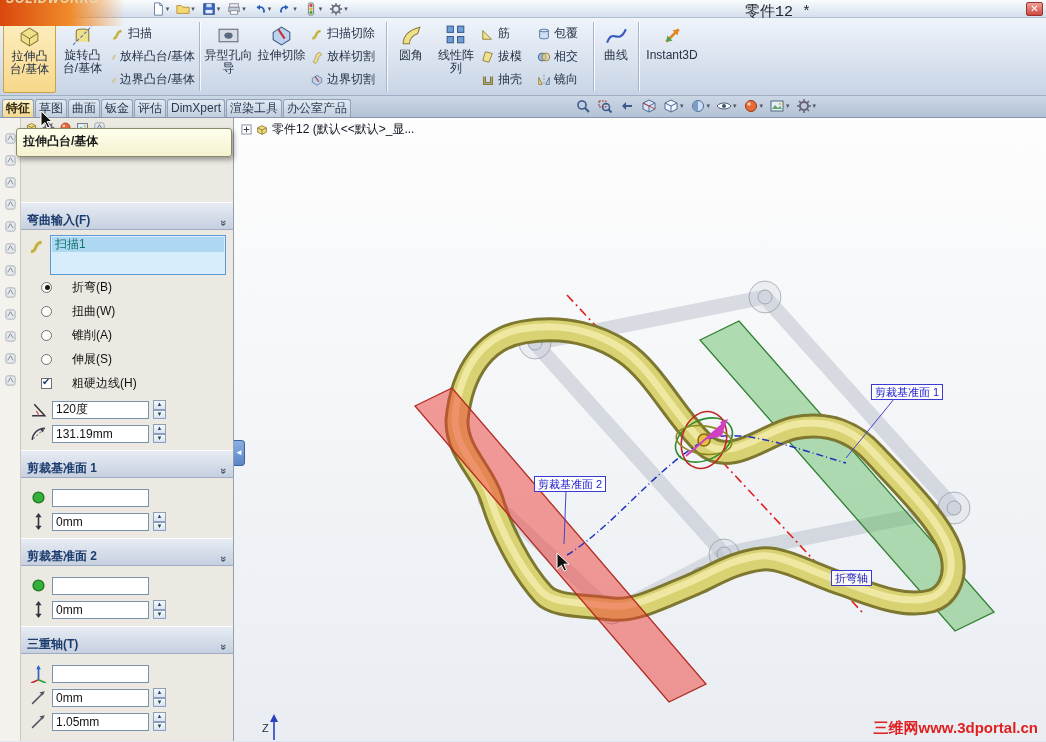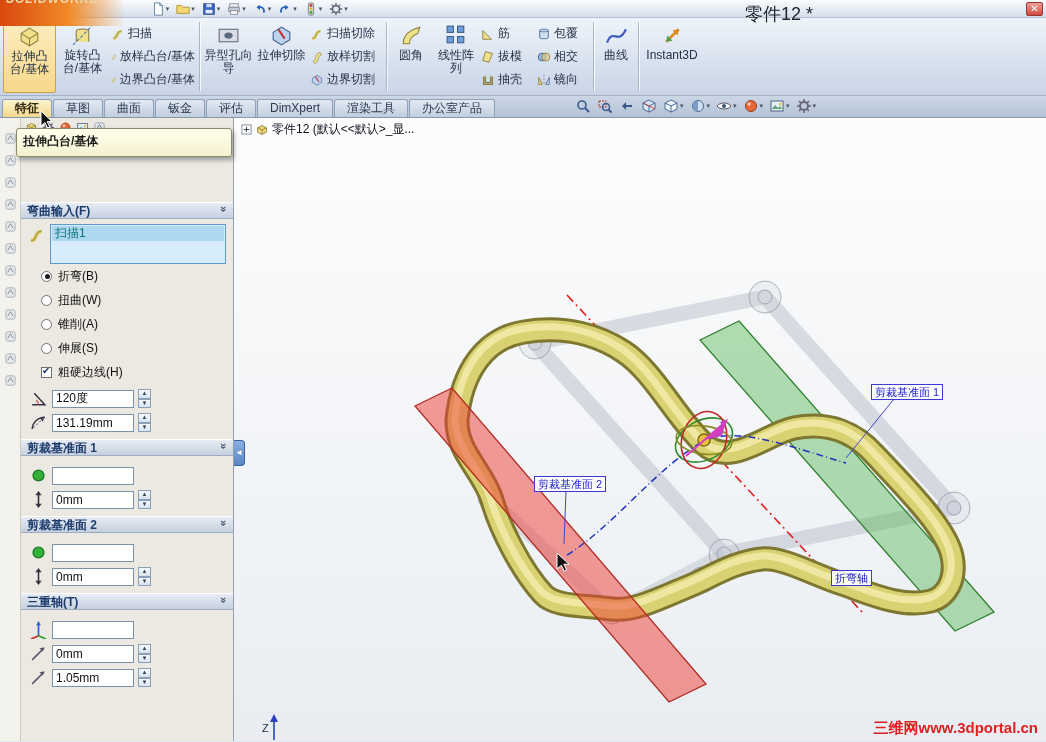--- a/index.html
+++ b/index.html
@@ -9,74 +9,74 @@
 
   
   .titlebar { height:18px; background:linear-gradient(#fafcfe,#d4dfec); border-bottom:1px solid #b4c0d0; display:flex; align-items:center; position:relative; }
   .logo { height:34px; display:flex; align-items:flex-start; padding:0 26px 0 6px;
           background:linear-gradient(90deg,#d9480d,#f08a28 55%,rgba(240,150,60,0)); }
   .logo-text { font-weight:bold; font-style:italic; letter-spacing:1px; color:#e8d9b0; font-size:12px; }
   .tb-icons { display:flex; align-items:center; gap:7px; margin-left:26px; }
   .tb-btn { display:flex; align-items:center; gap:1px; }
   .tb-btn svg { width:14px; height:14px; }
   .caret { font-size:7px; color:#4a5668; }
-  .title-text { position:absolute; left:745px; top:2px; font-size:18px; color:#20242c; }
+  .title-text { position:absolute; left:745px; top:2px; font-size:15px; color:#20242c;font-family:Liberation Mono, monospace; }
   .close-btn { position:absolute; right:3px; top:2px; width:17px; height:14px; border:1px solid #993333;
                border-radius:2px; background:linear-gradient(#f0a098,#cf4a3e); color:#fff; font-size:10px;
                line-height:12px; text-align:center; font-weight:bold; }
 
   
   .ribbon { height:78px; background:linear-gradient(#eff4fa,#d9e2ef 55%,#c8d4e5); border-bottom:1px solid #9fb0c4;
             display:flex; align-items:stretch; padding:2px 3px; }
   .rlarge { width:53px; display:flex; flex-direction:column; align-items:center; padding:3px 1px 1px; text-align:center; }
   .rlarge svg { width:25px; height:25px; margin-bottom:1px; }
   .rlabel { font-size:12px; line-height:13px; word-break:break-all; color:#253246; }
   .rlarge.hovered { background:linear-gradient(#fdeec0,#f7d88a); border:1px solid #caa24a; border-radius:2px; }
   .rstack { display:flex; flex-direction:column; justify-content:space-around; padding:2px 2px; }
   .rsmall { display:flex; align-items:center; gap:3px; height:20px; white-space:nowrap; color:#253246; }
   .rsmall svg { width:14px; height:14px; }
   .rsep { width:1px; background:#a8b6c8; box-shadow:1px 0 0 rgba(255,255,255,.8); margin:2px 2px; }
 
   
   .tabsbar { height:22px; background:linear-gradient(#ccd7e5,#b3c2d6); border-bottom:1px solid #8798ae;
              display:flex; align-items:flex-end; padding:0 2px; position:relative; }
-  .tab { height:18px; line-height:16px; padding:0 12px; margin-right:1px; font-size:12px; color:#2a3a50;
+  .tab { height:18px; line-height:16px; padding:0 3px; margin-right:1px; font-size:12px; color:#2a3a50;
          background:linear-gradient(#e2e9f2,#c2cede); border:1px solid #8fa2ba; border-bottom:none;
          border-radius:3px 3px 0 0; }
   .tab.active { background:linear-gradient(#fdf4cf,#f2d88e); font-weight:bold; color:#30260a; }
   .hud { position:absolute; left:575px; top:2px; display:flex; align-items:center; gap:6px; }
   .hud-btn { display:flex; align-items:center; gap:1px; }
   .hud-btn svg { width:16px; height:16px; }
 
   
   .main { display:flex; height:623px; position:relative; }
   .left-col { width:234px; background:#ebe9e1; border-right:1px solid #93a0ae; display:flex; position:relative; }
   .side-strip { width:21px; background:#f3f2ed; border-right:1px solid #cbcac2; display:flex; flex-direction:column;
                 align-items:center; padding-top:14px; gap:9px; }
   .side-strip svg { width:13px; height:13px; opacity:.85; }
   .pm { flex:1; display:flex; flex-direction:column; overflow:hidden; }
   .pm-tabs { height:18px; display:flex; align-items:center; gap:4px; padding:2px 4px; }
   .pm-tabs svg { width:13px; height:13px; }
   .pm-gap { height:66px; }
-  .ph { height:17px; background:linear-gradient(#e7ecf4,#c6d0df); border-top:1px solid #fff; border-bottom:1px solid #9cadc1;
-        display:flex; align-items:flex-start; padding:0 6px; font-weight:bold; color:#1c3c6d; font-size:12px; }
+  .ph { height:28px; background:linear-gradient(#e7ecf4,#c6d0df); border-top:1px solid #fff; border-bottom:1px solid #9cadc1;
+        display:flex; align-items:flex-end; padding:0 6px; font-weight:bold; color:#1c3c6d; font-size:12px; }
   .chev { margin-left:auto; color:#44566e; font-size:11px; display:inline-block; transform:rotate(90deg); }
   .pm-body { padding:5px 7px 7px; }
   .sel-row { display:flex; gap:4px; }
   .sel-row > svg { width:18px; height:18px; margin-top:2px; }
   .sel-box { flex:1; height:40px; background:#d8edfb; border:1px solid #5b9bd1; padding:1px; }
   .sel-item { background:#aed7f2; height:15px; line-height:15px; padding:0 3px; font-size:12px; color:#0f766e; }
-  .opt { display:flex; align-items:center; gap:6px; height:24px; padding-left:13px; color:#111; }
+  .opt { display:flex; align-items:center; gap:20px; height:24px; padding-left:13px; color:#111; }
   .rd { width:11px; height:11px; border:1px solid #707070; border-radius:50%; background:#fff; position:relative; flex:none; }
   .rd.on::after { content:""; position:absolute; left:2.5px; top:2.5px; width:5px; height:5px; border-radius:50%; background:#1a1a1a; }
   .cb { width:11px; height:11px; border:1px solid #707070; background:#fff; position:relative; flex:none; }
   .cb.on::after { content:"\2714"; position:absolute; left:0px; top:-3px; font-size:10px; color:#1c3c6d; }
   .frow { display:flex; align-items:center; gap:4px; margin:5px 0 0 1px; }
   .frow svg { width:19px; height:19px; flex:none; }
-  .fin { width:82px; height:18px; border:1px solid #7a93ad; background:#fff; font-size:12px; padding:0 3px;
+  .fin { width:97px; height:18px; border:1px solid #7a93ad; background:#fff; font-size:12px; padding:0 3px;
          font-family:"Liberation Sans","DejaVu Sans",sans-serif; color:#111; }
   .spin { display:flex; flex-direction:column; width:13px; height:19px; }
   .spin b { flex:1; background:linear-gradient(#f5f9fd,#d7e2ef); border:1px solid #8aa0b8; font-size:6px;
             line-height:7px; text-align:center; color:#345; font-weight:normal; }
 
   
   .tooltip { position:absolute; left:16px; top:128px; width:216px; z-index:60;
              background:linear-gradient(#ffffee,#f4f2cf); border:1px solid #8a8a6a; border-radius:3px;
              box-shadow:2px 3px 5px rgba(0,0,0,.35); padding:4px 6px; }
   .tooltip .tt-title { font-weight:bold; color:#1a1a1a; margin-bottom:2px; }

